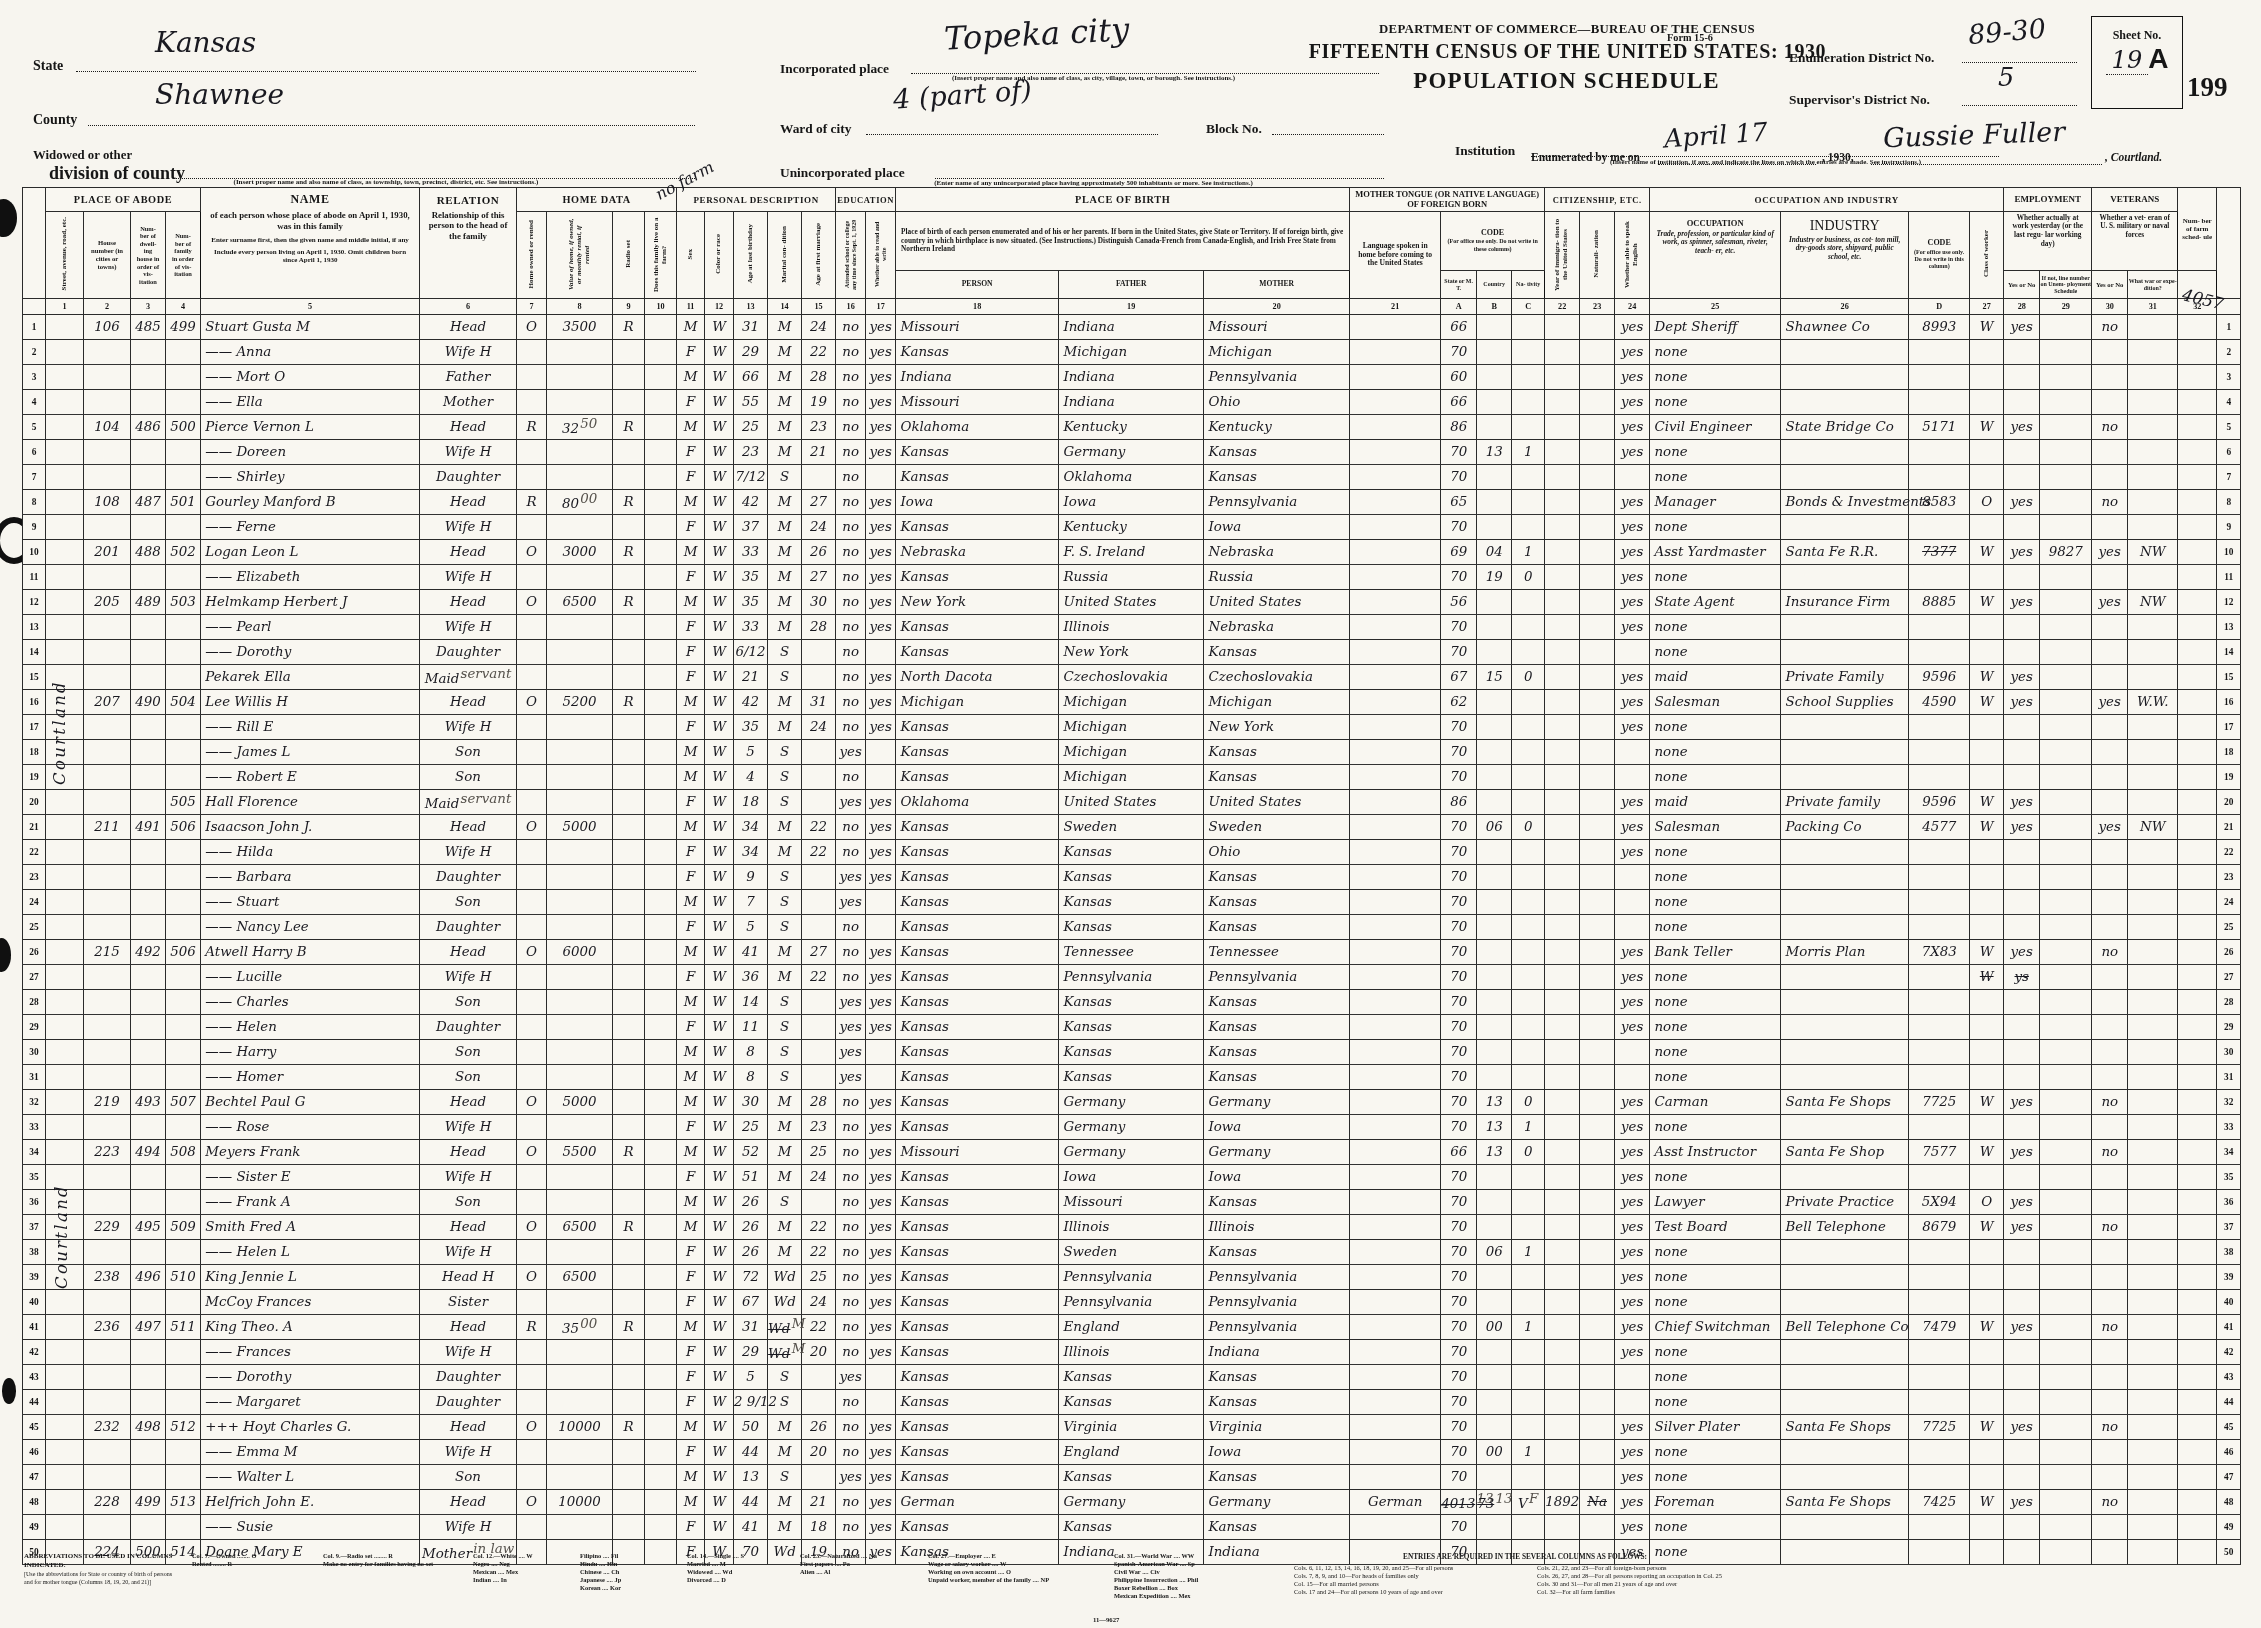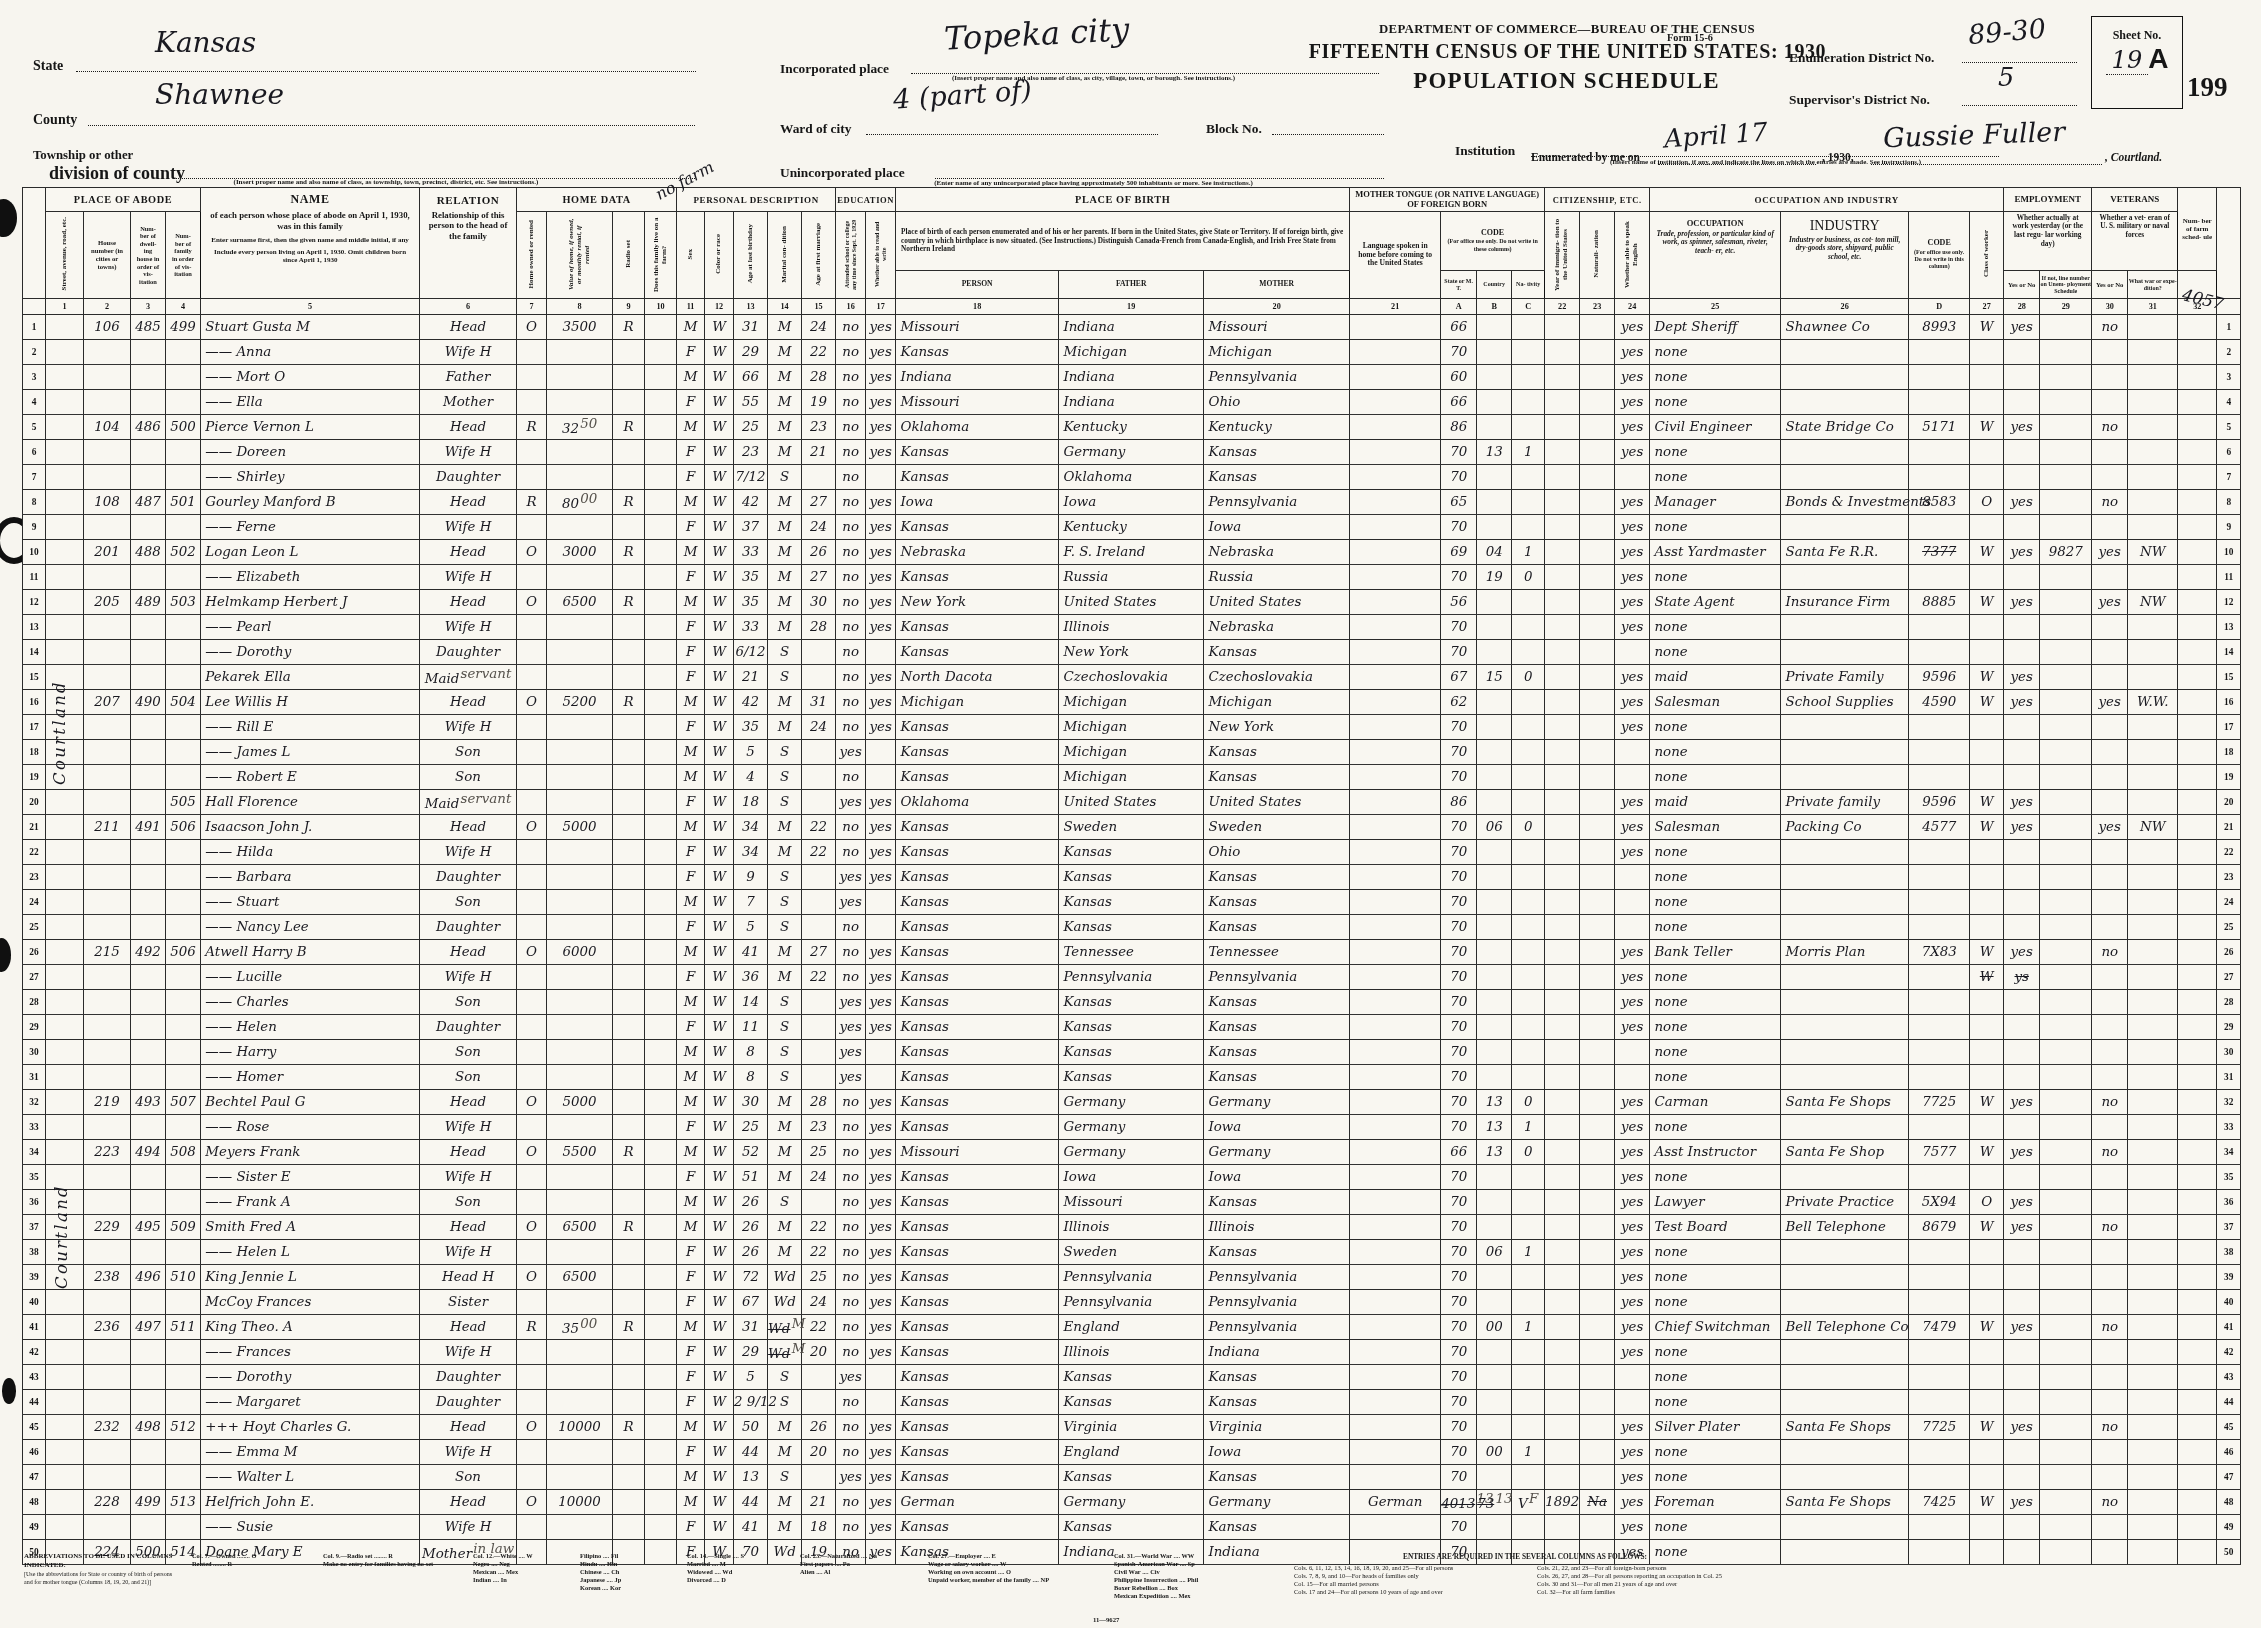--- a/index.html
+++ b/index.html
@@ -57,21 +57,21 @@
   <div class="abs artifact" style="left:2.4px;top:1378px;width:13.4px;height:25.5px;"></div>
 
   <div class="abs lbl" style="left:33px;top:58px;font-size:14px;">State</div>
   <div class="abs dotl" style="left:76px;top:61px;width:620px;"></div>
   <div class="abs hw hwBig" style="left:155px;top:25.5px;">Kansas</div>
 
   <div class="abs lbl" style="left:33px;top:112px;font-size:14px;">County</div>
   <div class="abs dotl" style="left:88px;top:115px;width:607px;"></div>
   <div class="abs hw hwBig" style="left:155px;top:78px;">Shawnee</div>
 
-  <div class="abs lbl" style="left:33px;top:148px;font-size:12.8px;">Township or other</div>
+  <div class="abs lbl" style="left:33px;top:148px;font-size:12.8px;">Widowed or other</div>
   <div class="abs lbl" style="left:49px;top:163px;font-size:18px;">division of county</div>
   <div class="abs dotl" style="left:173px;top:168px;width:522px;"></div>
   <div class="abs note" style="left:52px;top:178px;width:668px;">(Insert proper name and also name of class, as township, town, precinct, district, etc.   See instructions.)</div>
 
   <div class="abs lbl" style="left:780px;top:61px;font-size:13.4px;">Incorporated place</div>
   <div class="abs dotl" style="left:911px;top:63px;width:468px;"></div>
   <div class="abs hw" style="left:944px;top:15px;font-size:32px;transform:rotate(-3deg);">Topeka city</div>
   <div class="abs note" style="left:802px;top:74px;width:583px;">(Insert proper name and also name of class, as city, village, town, or borough.   See instructions.)</div>
 
   <div class="abs lbl" style="left:780px;top:121px;font-size:13.4px;">Ward of city</div>

